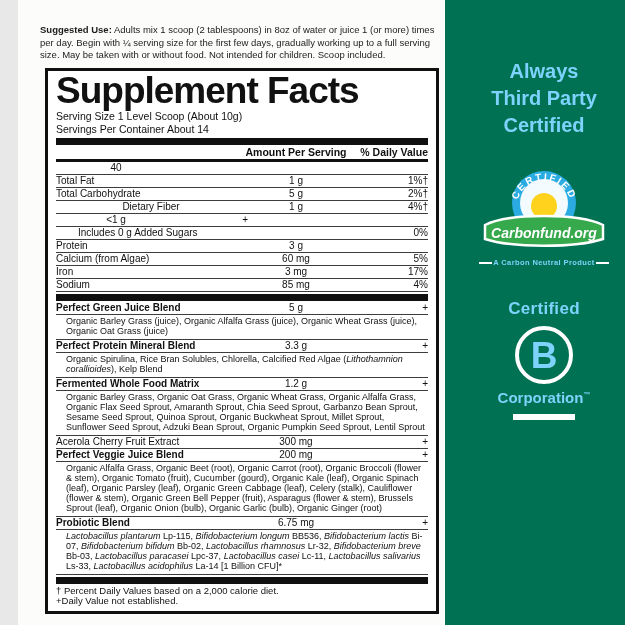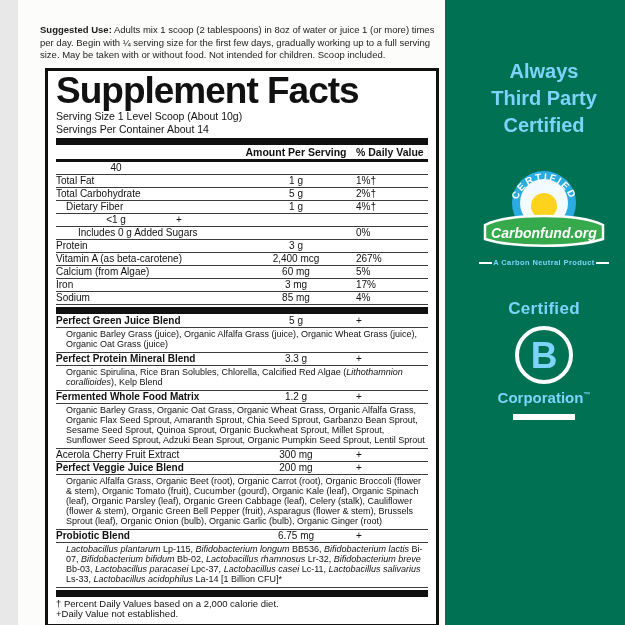--- a/index.html
+++ b/index.html
@@ -12,24 +12,24 @@
   .suggested .lbl{font-weight:bold;}
   .sf-box{margin-top:6px;margin-left:5px;width:394px;border:3px solid #101010;box-sizing:border-box;
           padding:2px 8px 4px;background:#fff;}
   .sf-title{font-size:37px;line-height:36px;font-weight:bold;letter-spacing:-1px;white-space:nowrap;}
   .sf-serving{font-size:10.5px;line-height:11.5px;margin-top:2px;}
   .bar{height:7px;background:#101010;margin:2px 0 1px;}
   .hdr-row{display:flex;align-items:flex-end;font-weight:bold;font-size:10.5px;line-height:12px;
            padding-bottom:1px;border-bottom:3px solid #101010;}
   .row{display:flex;font-size:10px;line-height:10.5px;padding:1px 0 0.5px;border-bottom:1px solid #3c3c3c;}
   .r-name{flex:1;}
-  .ind1{padding-left:10px;}
+  .ind1{padding-left:10px;text-align:center;}
   .ind2{padding-left:22px;}
   .r-amt{width:120px;text-align:center;}
-  .r-dv{width:72px;}
+  .r-dv{width:72px;text-align:right;}
   .blend-row.bold .r-name{font-weight:bold;}
   .ingredients{font-size:9px;line-height:10px;padding:1px 2px 3px 10px;border-bottom:1px solid #3c3c3c;}
   .ingredients i{font-style:italic;}
   .footnotes{padding-top:1px;}
   .footnote{font-size:9.5px;line-height:10.5px;}
   
   .green-panel{position:absolute;left:427px;top:0;width:198px;height:625px;color:#7dd3fc;text-align:center;}
   .headline{margin-top:58px;font-size:20px;line-height:27px;font-weight:bold;}
   .carbonfund{margin-top:30px;}
   .cf-tagline{display:flex;align-items:center;justify-content:center;gap:1px;font-size:7.5px;
@@ -94,25 +94,20 @@
             <span class="r-name ind2">Includes 0 g Added Sugars</span>
             <span class="r-amt"></span>
             <span class="r-dv">0%</span>
           </div>
           <div class="row">
             <span class="r-name ind0">Protein</span>
             <span class="r-amt">3 g</span>
             <span class="r-dv"></span>
           </div>
           <div class="row">
-            <span class="r-name ind0">Vitamin A (as beta-carotene)</span>
-            <span class="r-amt">2,400 mcg</span>
-            <span class="r-dv">267%</span>
-          </div>
-          <div class="row">
             <span class="r-name ind0">Calcium (from Algae)</span>
             <span class="r-amt">60 mg</span>
             <span class="r-dv">5%</span>
           </div>
           <div class="row">
             <span class="r-name ind0">Iron</span>
             <span class="r-amt">3 mg</span>
             <span class="r-dv">17%</span>
           </div>
           <div class="row">

